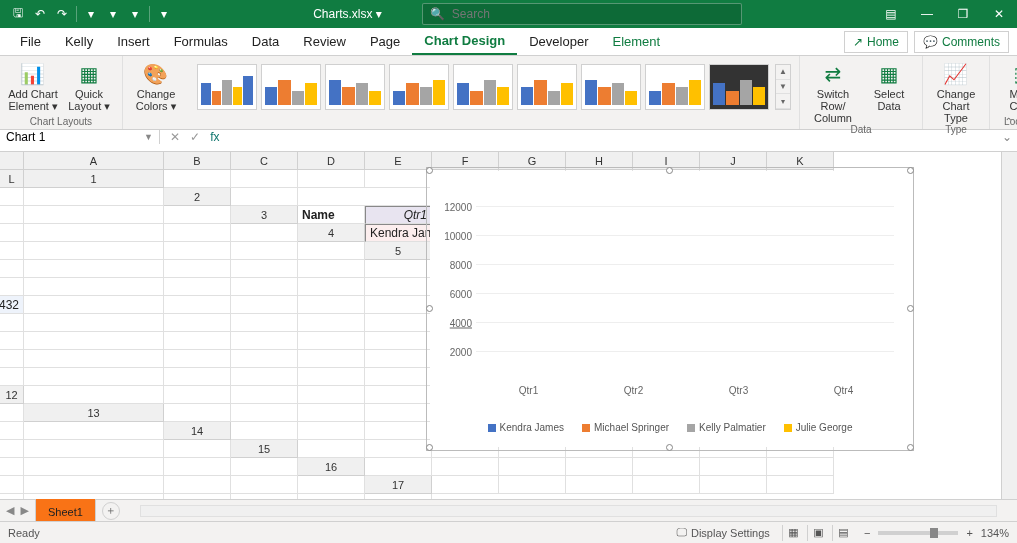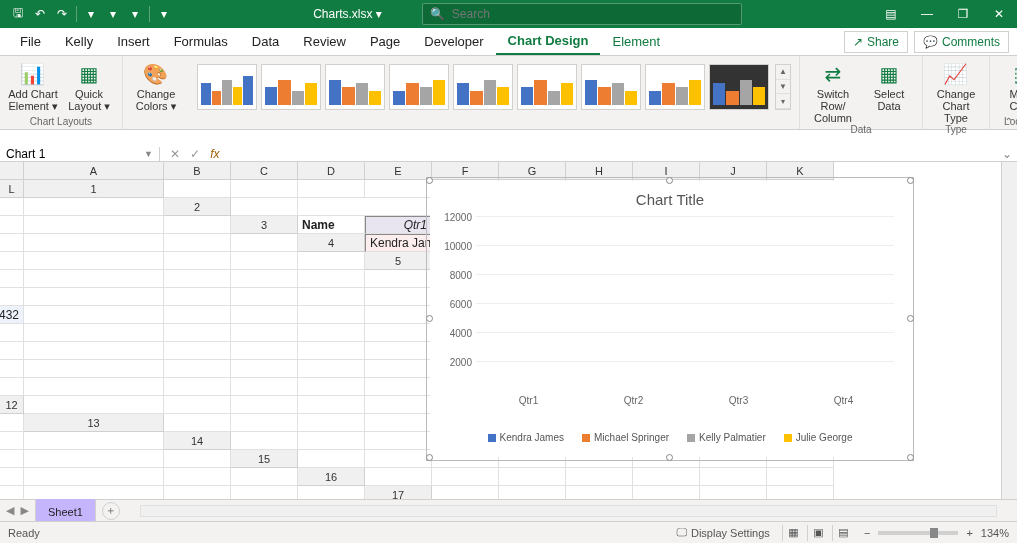--- a/index.html
+++ b/index.html
@@ -37,25 +37,25 @@
   .big-btn .blabel { font-size:11px; text-align:center; line-height:12px; color:#333; }
   .style-gallery { display:flex; gap:4px; padding-top:6px; }
   .style-thumb { width:60px; height:46px; background:#fff; border:1px solid #d0d0d0; cursor:pointer; position:relative; padding:4px 3px; display:flex; align-items:flex-end; gap:1px; }
   .style-thumb.dark { background:#333; }
   .style-thumb span { display:block; flex:1; }
   .gallery-nav { width:16px; height:46px; border:1px solid #d0d0d0; margin-top:6px; display:flex; flex-direction:column; }
   .gallery-nav div { flex:1; display:flex; align-items:center; justify-content:center; font-size:8px; cursor:pointer; border-bottom:1px solid #e0e0e0; color:#666; }
   .ribbon-collapse { position:absolute; right:4px; bottom:2px; font-size:10px; color:#666; cursor:pointer; }
 
   
-  .fbar { height:32px; border-bottom:1px solid #d0d0d0; display:flex; align-items:flex-end; background:#fff; }
+  .fbar { height:22px; border-bottom:1px solid #d0d0d0; display:flex; align-items:flex-start; background:#fff; }
   .namebox { width:160px; border-right:1px solid #d0d0d0; padding:0 6px; display:flex; align-items:center; justify-content:space-between; }
   .namebox input { border:none; outline:none; font-size:12px; width:120px; }
   .fbar-icons { display:flex; gap:10px; padding:0 10px; color:#999; }
-  .fbar-fx { font-style:italic; color:#a16207; }
+  .fbar-fx { color:#0f766e; }
   .fbar-input { flex:1; padding:0 6px; }
   .fbar-expand { width:20px; text-align:center; color:#888; cursor:pointer; }
 
   
   .gridwrap { flex:1; display:flex; overflow:hidden; position:relative; background:#fff; }
   .sheet { display:grid; grid-template-columns: 24px 140px repeat(10, 67px); grid-auto-rows: 18px; }
   .colhdr, .rowhdr, .selall { background:#f0f0f0; border-right:1px solid #d0d0d0; border-bottom:1px solid #d0d0d0; font-size:11px; color:#333; display:flex; align-items:center; justify-content:center; cursor:pointer; }
   .selall { background:#f0f0f0; }
   .cell { border-right:1px solid #e0e0e0; border-bottom:1px solid #e0e0e0; font-size:12px; padding:0 4px; display:flex; align-items:center; overflow:hidden; white-space:nowrap; }
   .num { justify-content:flex-end; }
@@ -86,21 +86,21 @@
   .bar { width:14px; }
   .xaxis { position:absolute; left:40px; right:10px; bottom:40px; height:16px; }
   .xlabel { position:absolute; font-size:10px; color:#666; transform:translateX(-50%); }
   .legend { position:absolute; left:0; right:0; bottom:8px; display:flex; justify-content:center; gap:18px; font-size:10px; color:#555; }
   .legend span { display:flex; align-items:center; gap:4px; }
   .lg-sw { width:8px; height:8px; }
 
   
   .sheettabs { height:22px; border-top:1px solid #d0d0d0; display:flex; align-items:center; background:#f3f2f1; font-size:11px; }
   .sheettabs .nav { padding:0 6px; color:#888; display:flex; gap:6px; }
-  .sheet-tab { background:#c4b5fd; padding:18px 12px; border:1px solid #d0d0d0; border-bottom:none; border-top:2px solid #107c41; cursor:pointer; }
+  .sheet-tab { background:#f97316; padding:18px 12px; border:1px solid #d0d0d0; border-bottom:none; border-top:2px solid #107c41; cursor:pointer; }
   .add-sheet { width:18px; height:18px; border:1px solid #d0d0d0; border-radius:50%; display:flex; align-items:center; justify-content:center; margin-left:6px; cursor:pointer; color:#666; }
   .hscroll { flex:1; margin:0 20px 0 20px; height:12px; background:#f0f0f0; border:1px solid #e0e0e0; }
 
   
   .status { height:22px; background:#f3f2f1; border-top:1px solid #d0d0d0; display:flex; align-items:center; font-size:11px; color:#555; padding:0 8px; }
   .status .sp { flex:1; }
   .status .view-btns span { width:22px; height:16px; display:inline-flex; align-items:center; justify-content:center; border-left:1px solid #d0d0d0; cursor:pointer; }
   .zoom { display:flex; align-items:center; gap:8px; margin-left:10px; }
   .zoom-slider { width:80px; height:4px; background:#d0d0d0; position:relative; }
   .zoom-thumb { position:absolute; width:8px; height:10px; background:#888; top:-3px; left:52px; }
@@ -136,28 +136,28 @@
 </div>
 
 <div class="tabsrow">
   <div class="tab">File</div>
   <div class="tab">Kelly</div>
   <div class="tab">Insert</div>
   <div class="tab">Formulas</div>
   <div class="tab">Data</div>
   <div class="tab">Review</div>
   <div class="tab">Page</div>
+  <div class="tab active ctx">Chart Design</div>
   <div class="tab">Developer</div>
-  <div class="tab active ctx">Chart Design</div>
   <div class="tab ctx">Element</div>
   <div class="tabs-spacer"></div>
   <div class="tabs-right">
     <div class="btn-share">
         <span>↗</span>
-        <span>Share</span>
+        <span>Home</span>
       </div>
     <div class="btn-cmt">
         <span>💬</span>
         <span>Comments</span>
       </div>
   </div>
 </div>
 
 <div class="ribbon">
   <div class="ribbon-group">
@@ -552,24 +552,23 @@
     <div class="chart-sel"></div>
     <div class="chart-handle h-tl"></div>
     <div class="chart-handle h-tc"></div>
     <div class="chart-handle h-tr"></div>
     <div class="chart-handle h-ml"></div>
     <div class="chart-handle h-mr"></div>
     <div class="chart-handle h-bl"></div>
     <div class="chart-handle h-bc"></div>
     <div class="chart-handle h-br"></div>
     <div class="chart-inner">
-      <div class="chart-title">Chart Title</div>
       <div class="yaxis" id="yaxis">
           <div class="ytick" style="bottom: 16.6667%;">2000</div>
-          <div class="ytick" style="bottom: 33.3333%;">4000</div>
+          <div class="ytick" style="bottom: 33.3333%; text-decoration: underline;">4000</div>
           <div class="ytick" style="bottom: 50%;">6000</div>
           <div class="ytick" style="bottom: 66.6667%;">8000</div>
           <div class="ytick" style="bottom: 83.3333%;">10000</div>
           <div class="ytick" style="bottom: 100%;">12000</div>
         </div>
       <div class="plot" id="plot">
           <div class="grid-line" style="bottom: 16.6667%;"></div>
           <div class="grid-line" style="bottom: 33.3333%;"></div>
           <div class="grid-line" style="bottom: 50%;"></div>
           <div class="grid-line" style="bottom: 66.6667%;"></div>

